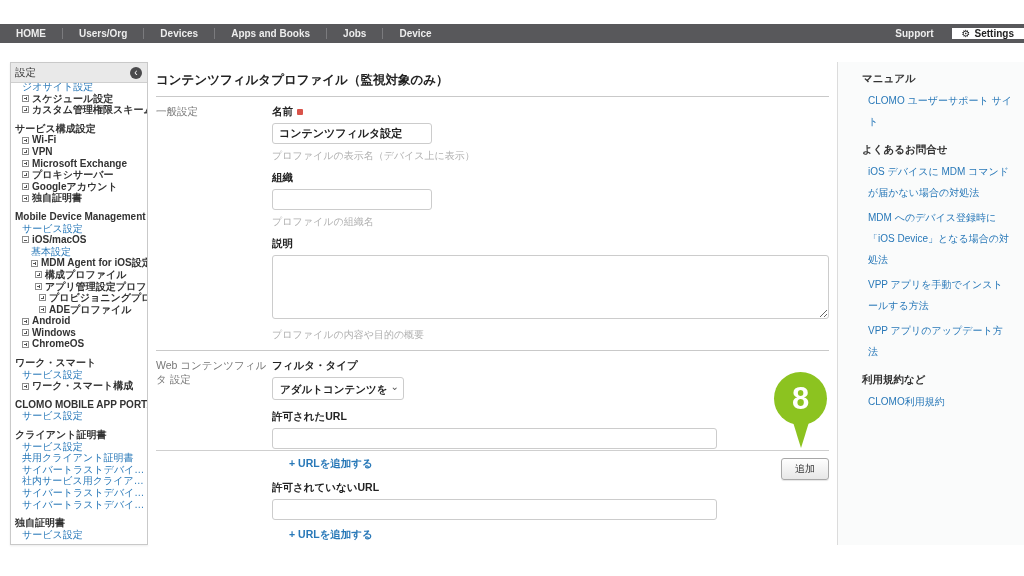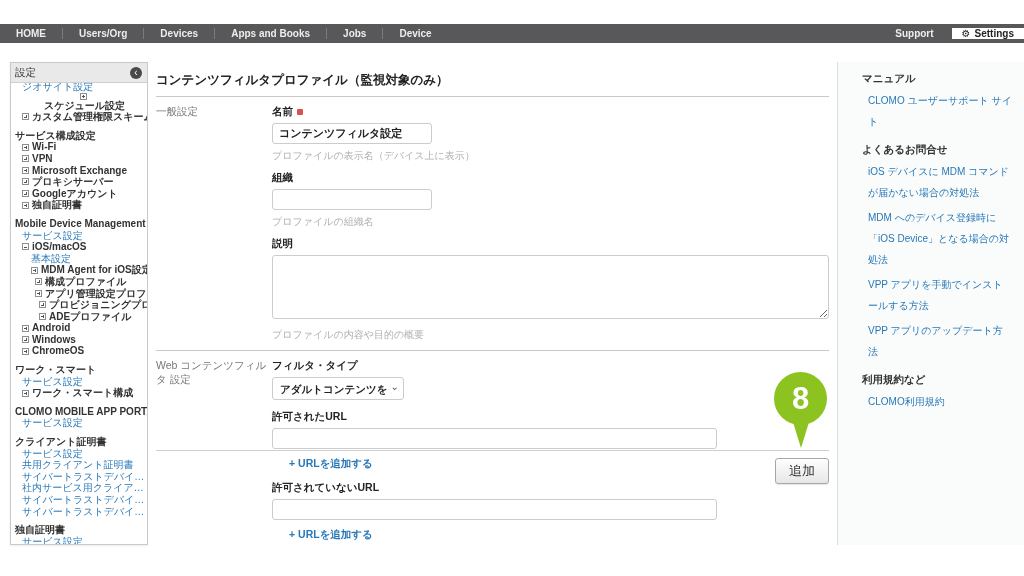--- a/index.html
+++ b/index.html
@@ -55,21 +55,21 @@
     font-family:inherit; font-size:11px; padding:4px 6px; outline:none; }
   .sel-wrap { position:relative; width:132px; margin-bottom:10px; }
   .sel { width:132px; height:23px; border:1px solid #ccc; border-radius:3px; background:#fff;
     font-size:10.5px; font-weight:bold; color:#222; padding:0 16px 0 7px; appearance:none;
     -webkit-appearance:none; font-family:inherit; outline:none; }
   .sel-chev { position:absolute; right:5px; top:4px; font-size:10px; color:#555; pointer-events:none; }
   .url-input { width:445px; }
   .add-url { font-size:10.5px; font-weight:bold; color:#2878b8; cursor:pointer; margin:8px 0 10px 17px; }
   .content-footer { position:absolute; left:8px; right:8px; top:388px; border-top:1px solid #cfcfcf;
     padding:7px 0 0 0; text-align:right; }
-  .add-btn { font-size:13px; color:#333; padding:3px 13px; border:1px solid #a8a8a8; border-radius:3px;
+  .add-btn { font-size:10px; color:#333; padding:3px 13px; border:1px solid #a8a8a8; border-radius:3px;
     background:linear-gradient(#fefefe,#e7e7e7); cursor:pointer; font-family:inherit;
     box-shadow:0 1px 1px rgba(0,0,0,.1);text-align:right; }
 
   
   .step-pin { position:absolute; left:626px; top:310px; width:53px; height:78px; z-index:5; pointer-events:none; }
   .pin-circle { width:53px; height:53px; border-radius:50%; background:#8cc320; color:#fff;
     font-size:31px; font-weight:bold; display:flex; align-items:center; justify-content:center; }
   .pin-tail { position:absolute; left:17.5px; top:47px; width:0; height:0;
     border-left:9px solid transparent; border-right:9px solid transparent; border-top:29px solid #8cc320; }
 
@@ -108,21 +108,21 @@
     </div>
   </div>
 
   <div class="left-panel">
     <div class="left-head">
       <span class="left-head-title">設定</span>
       <span class="collapse-btn">‹</span>
     </div>
     <div class="tree">
         <div class="tree-link" style="padding-left: 11px;">ジオサイト設定</div>
-        <div class="tree-node" style="padding-left: 11px; flex-direction: column;">
+        <div class="tree-node" style="padding-left: 11px;">
           <span class="tgl plus"></span>
           <span>スケジュール設定</span>
         </div>
         <div class="tree-node" style="padding-left: 11px;">
           <span class="tgl plus"></span>
           <span>カスタム管理権限スキーム設定</span>
         </div>
         <div class="tree-gap"></div>
         <div class="tree-header">サービス構成設定</div>
         <div class="tree-node" style="padding-left: 11px;">

